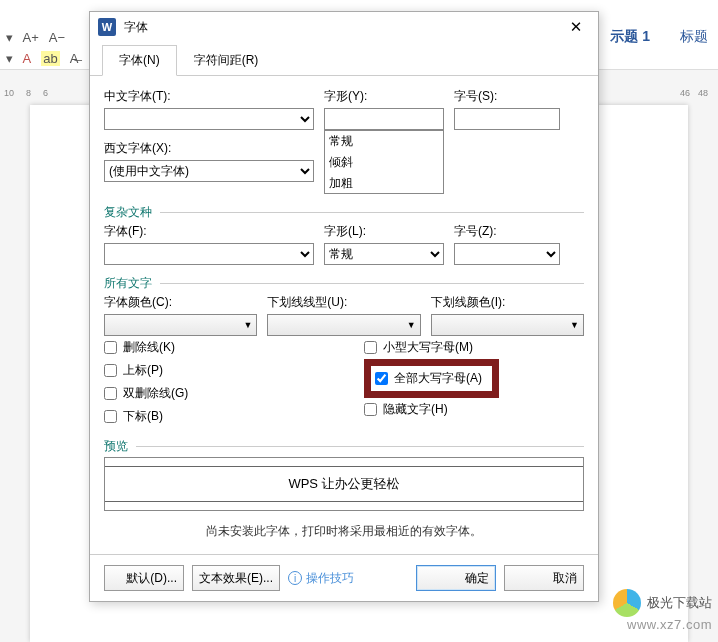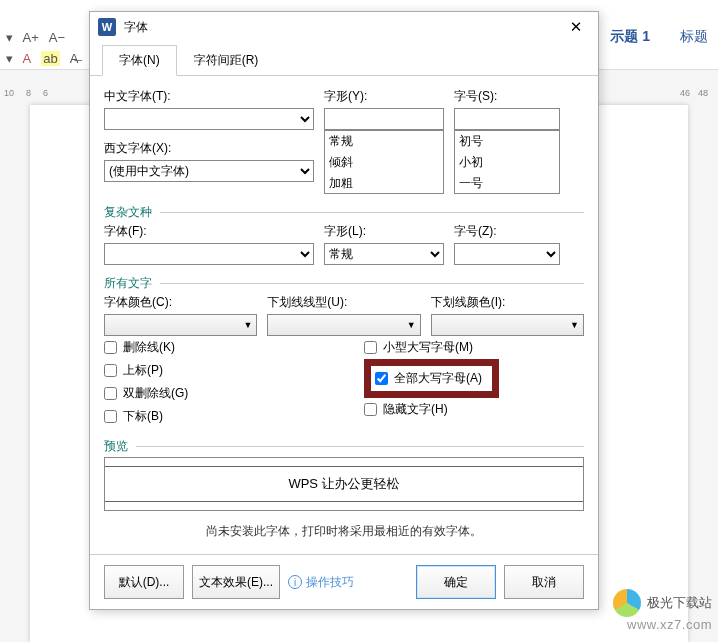--- a/index.html
+++ b/index.html
@@ -227,26 +227,27 @@
   .dialog-footer {
     display: flex;
     border-top: 1px solid #ccc;
     padding: 10px 14px;
     gap: 8px;
     align-items: center;
   }
   .dialog-footer .spacer { flex:1; }
   .btn {
     min-width: 80px;
-    height: 34px;
+    height: 26px;
     border: 1px solid #999;
     background: linear-gradient(#fefefe,#ededed);
     cursor: pointer;
     font-family: inherit;
     font-size: 12px;
+    text-align: right;
   }
   .btn.primary {
     border: 1px solid #4a90d9;
     box-shadow: 0 0 0 1px #cde4f7 inset;
   }
   .tips-link {
     color: #4a90d9;
     display: flex;
     align-items: center;
     gap: 4px;
@@ -348,25 +349,20 @@
         <input class="combo" style="">
         <div class="listbox">
           <div class="listbox-item">常规</div>
           <div class="listbox-item">倾斜</div>
           <div class="listbox-item">加粗</div>
         </div>
       </div>
       <div class="col-size">
         <span class="lbl">字号(S):</span>
         <input class="combo" style="">
-        <div class="listbox">
-          <div class="listbox-item">初号</div>
-          <div class="listbox-item">小初</div>
-          <div class="listbox-item">一号</div>
-        </div>
       </div>
     </div>
 
     <div class="fieldset-label">复杂文种</div>
     <div class="row">
       <div style="flex:0 0 210px">
         <span class="lbl">字体(F):</span>
         <select></select>
       </div>
       <div style="flex:0 0 120px">

